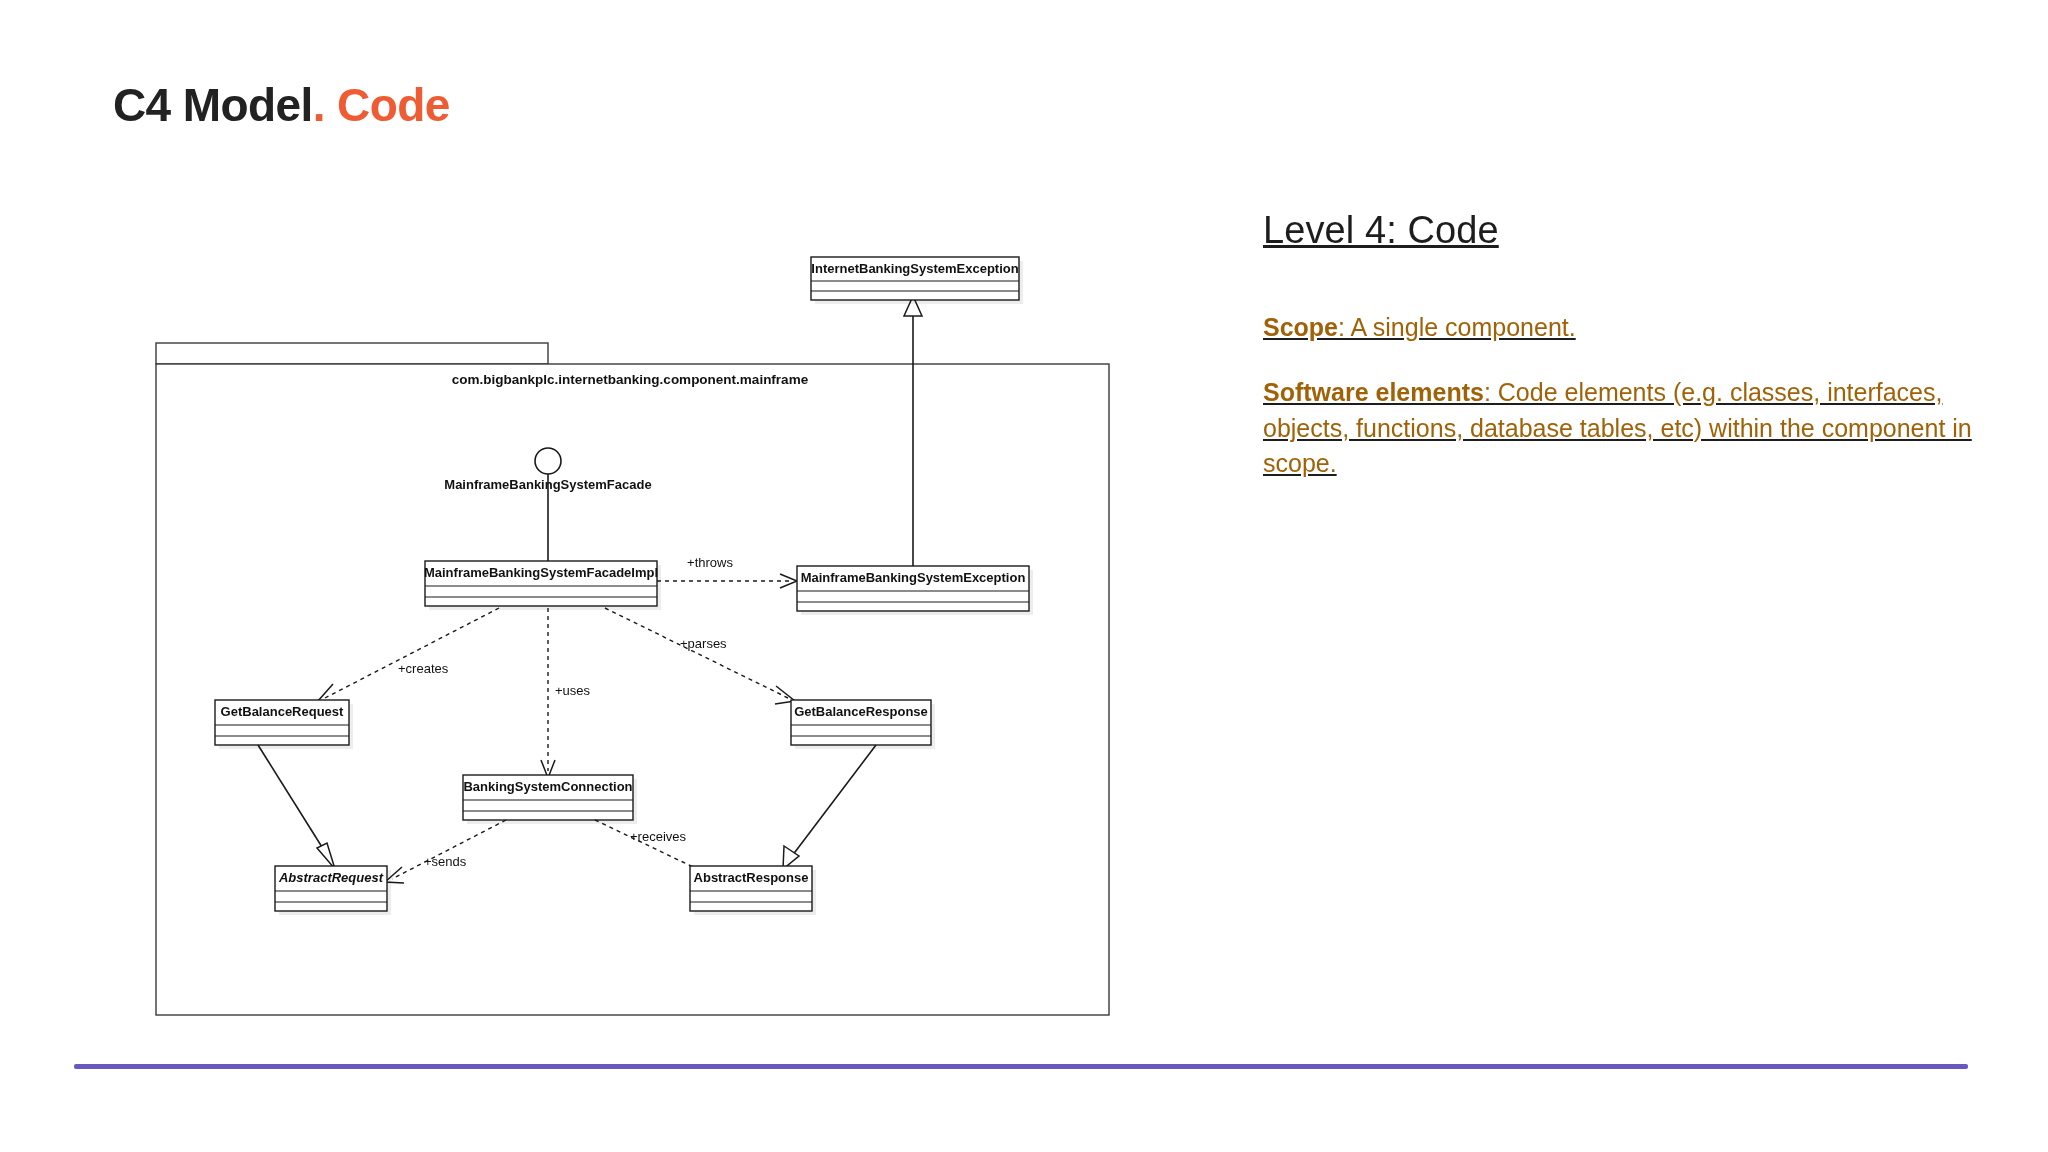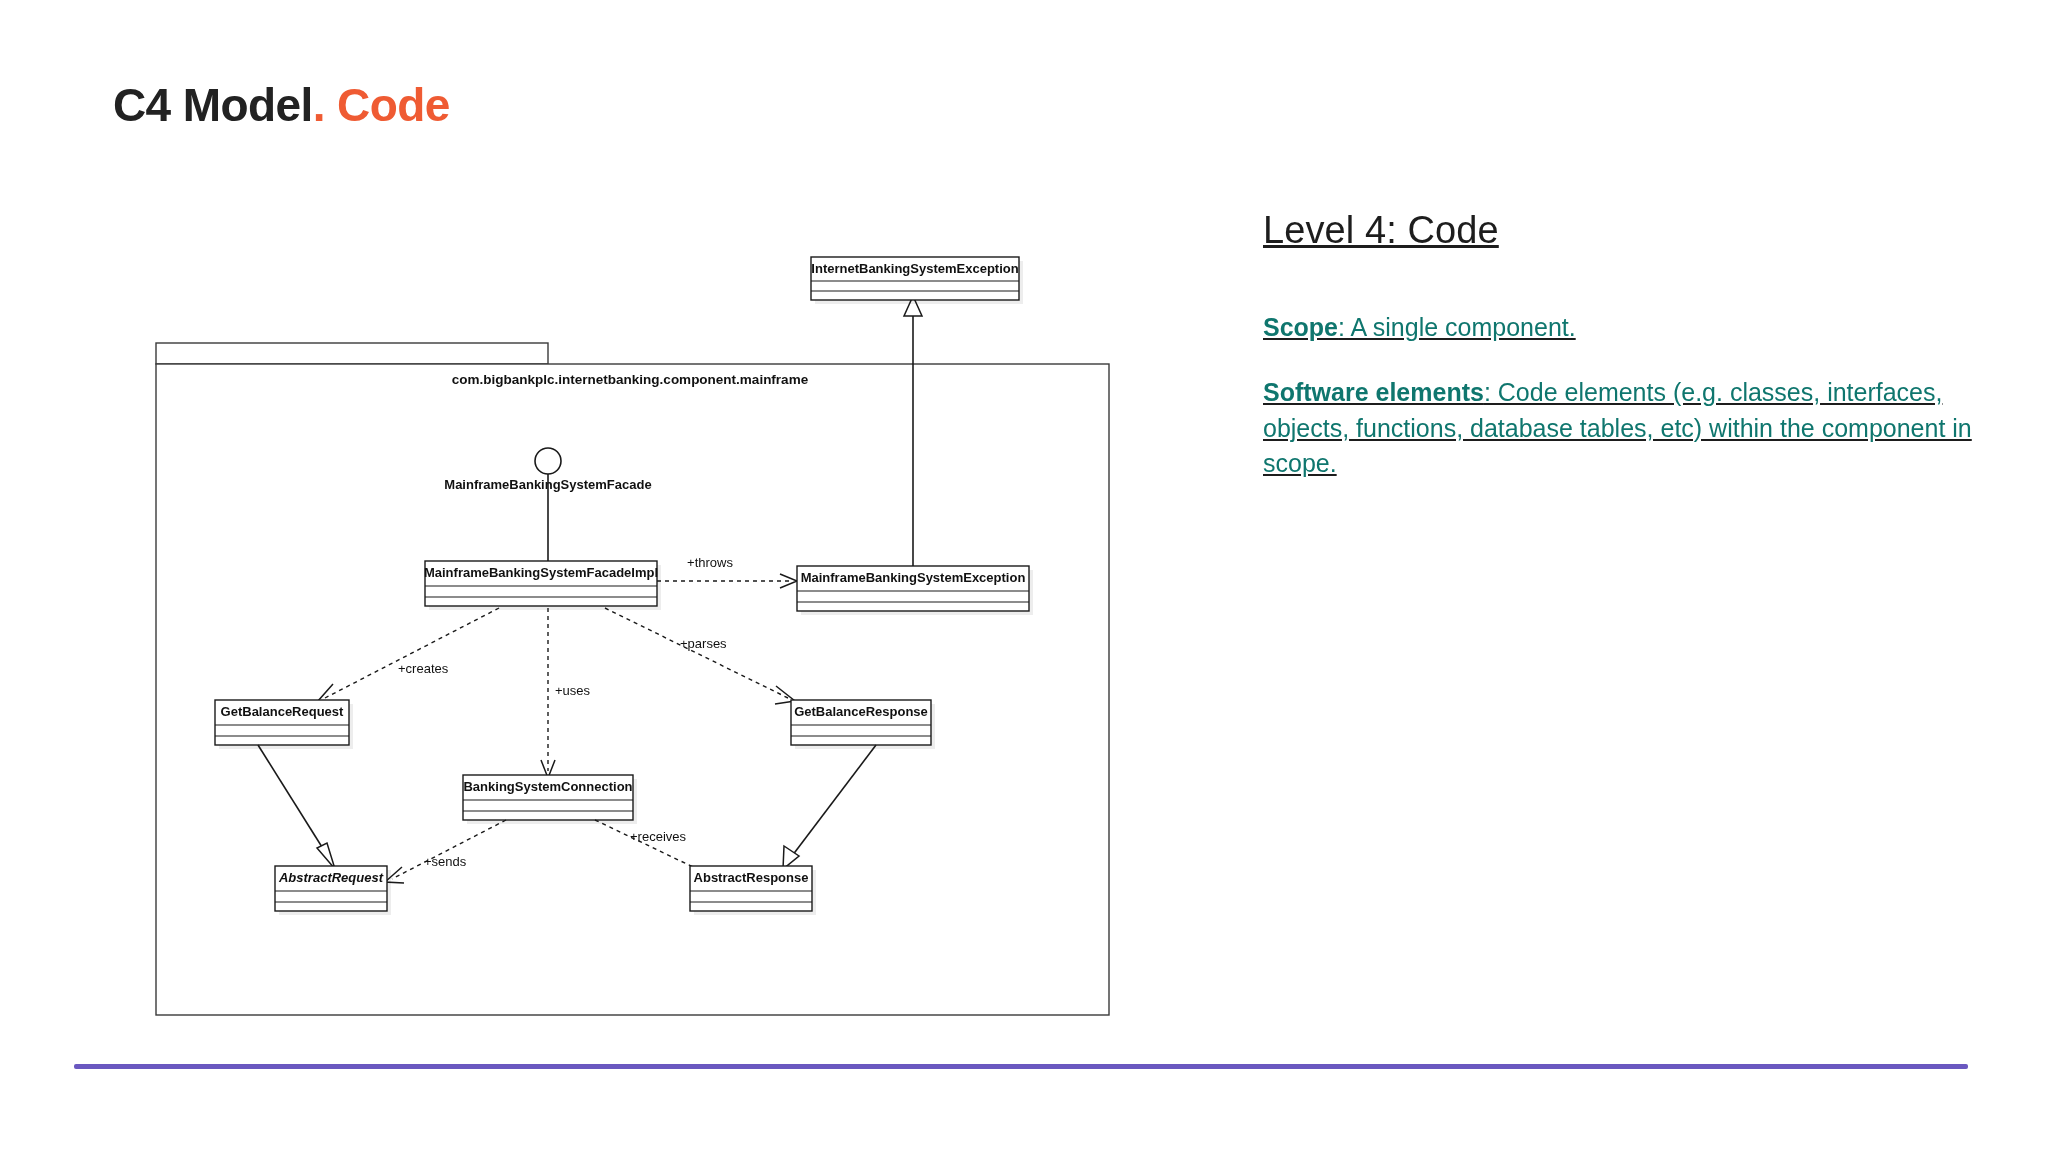--- a/index.html
+++ b/index.html
@@ -41,21 +41,21 @@
     font-size: 38px;
     font-weight: 400;
     color: #1d1d1d;
     letter-spacing: 0.1px;
     margin: 0 0 56px 0;
     line-height: 1.2;
   }
   .panel-para {
     font-size: 25px;
     line-height: 1.42;
-    color: #0f766e;
+    color: #a16207;
     margin: 0 0 30px 0;
   }
   .panel-para b { font-weight: 700; }
 
   
   #bottom-rule {
     position: absolute;
     left: 74px;
     top: 1064px;
     width: 1894px;

